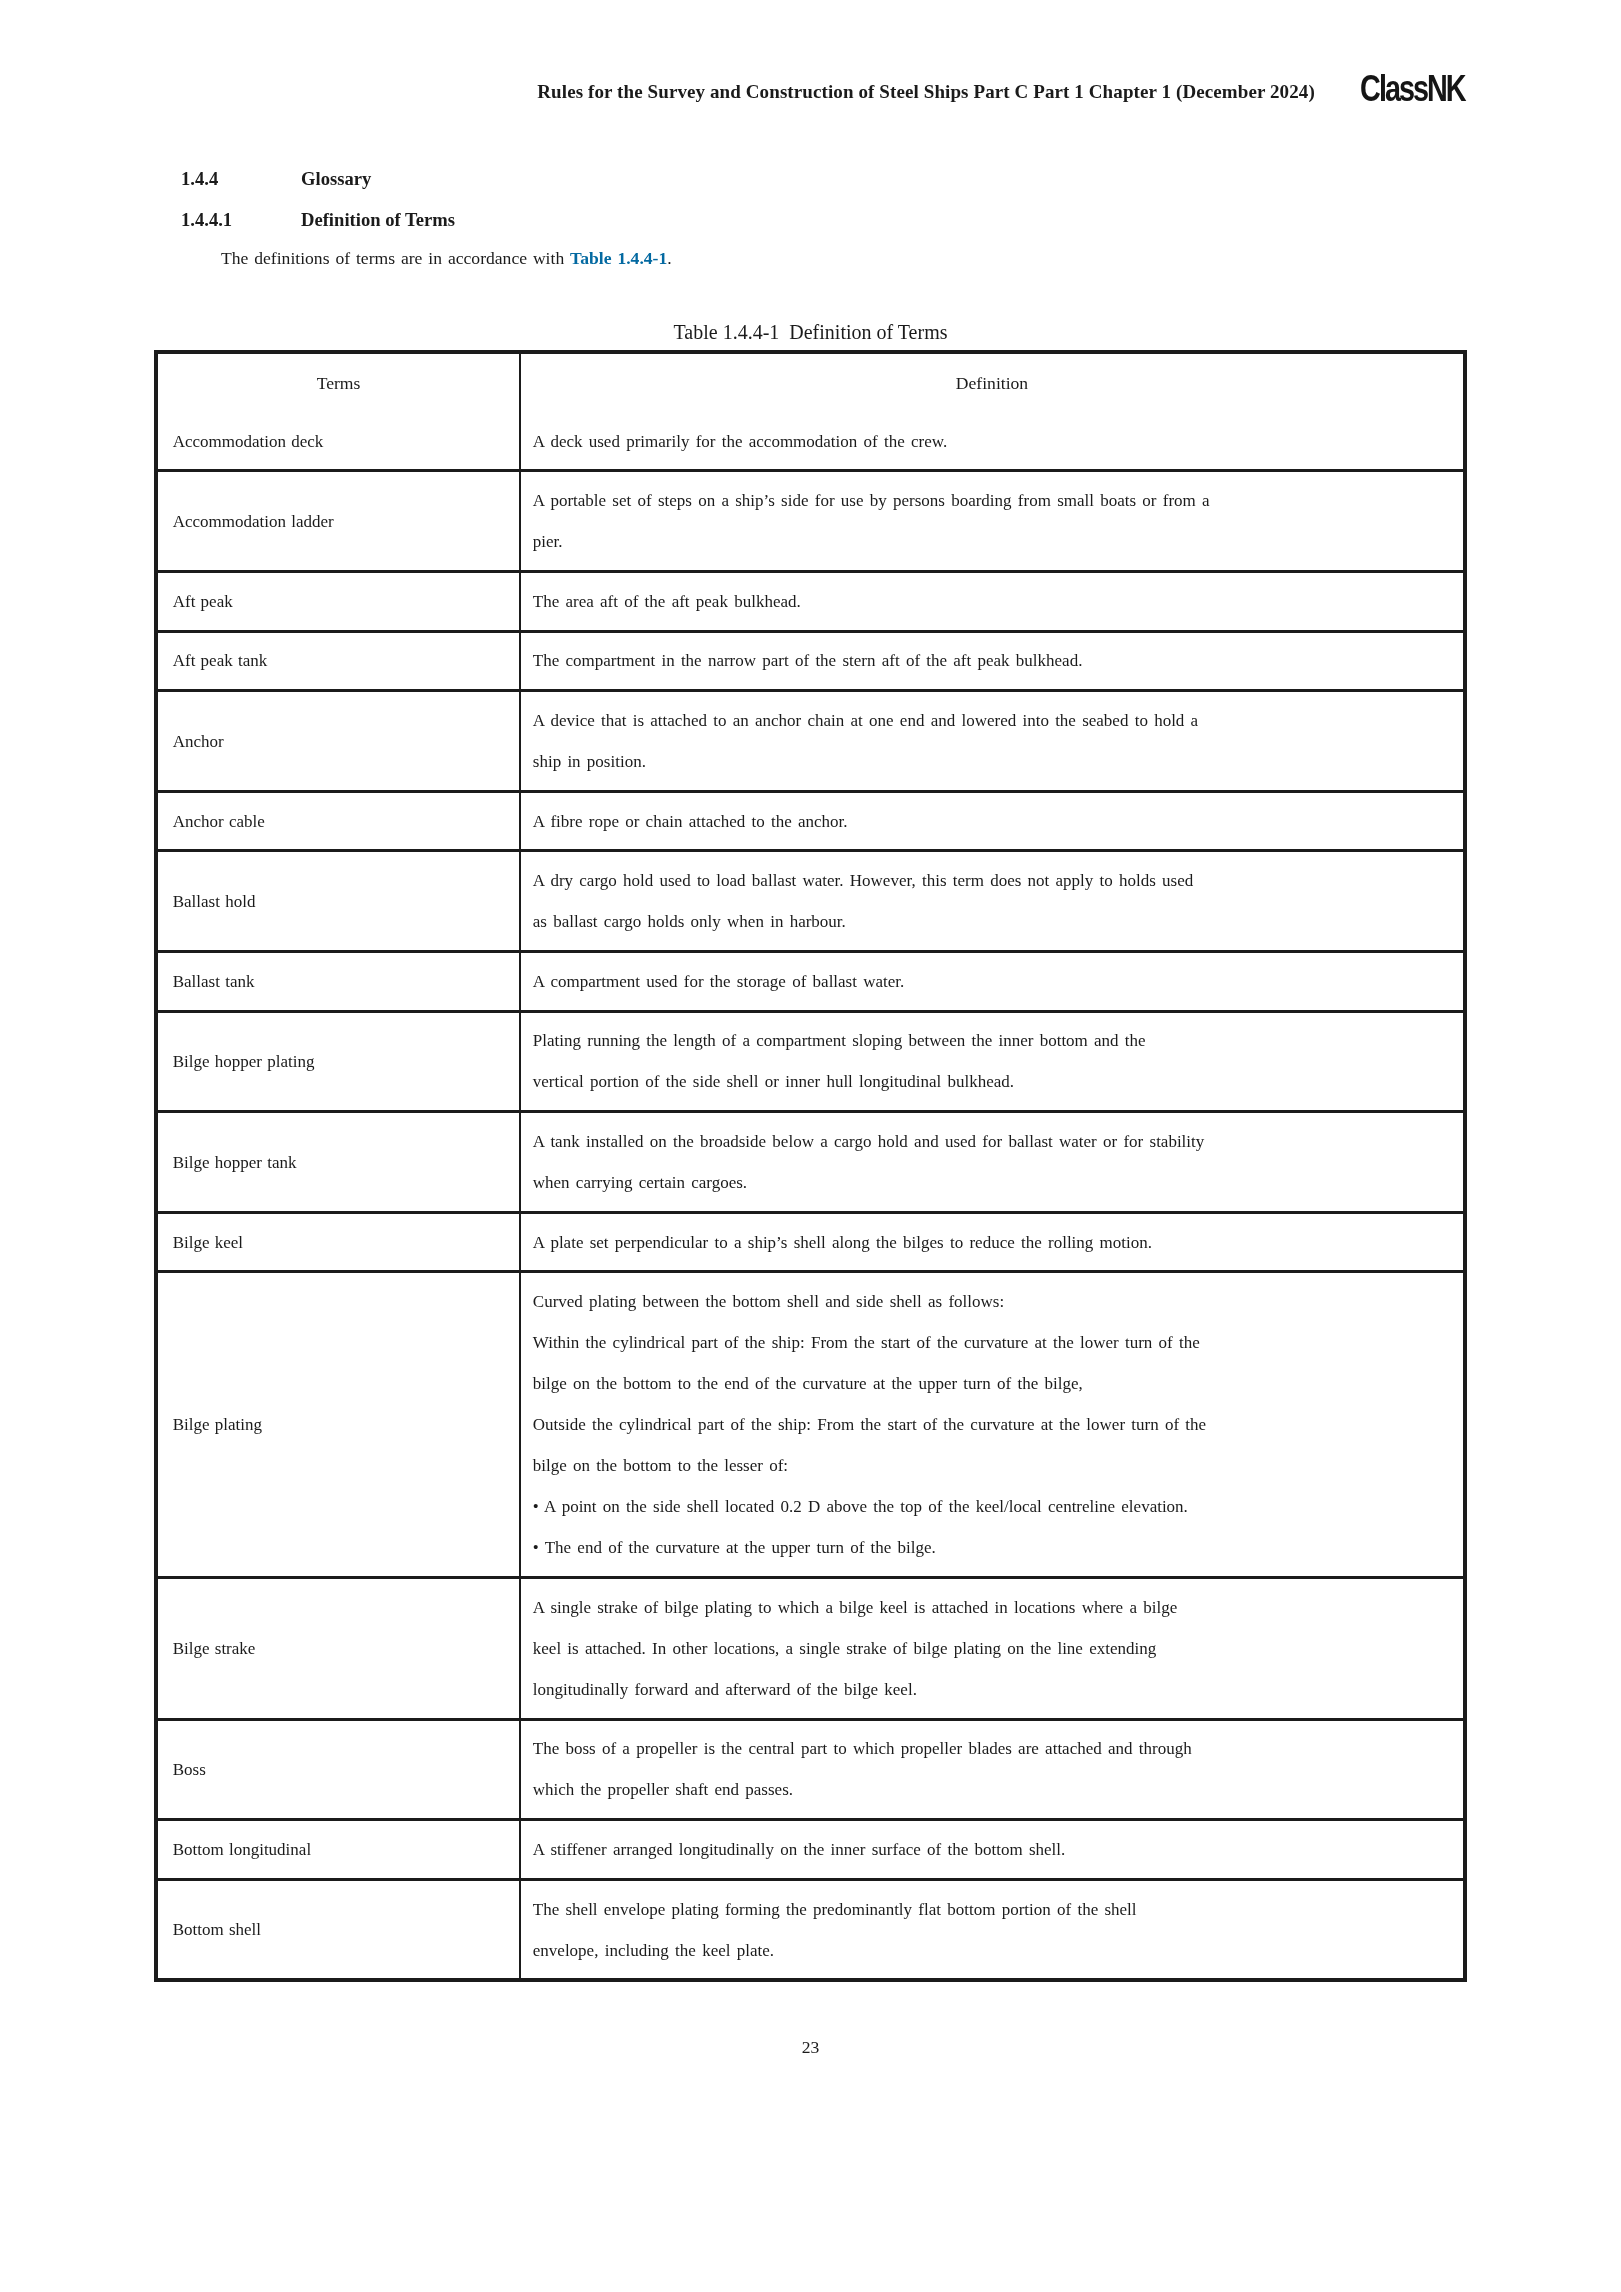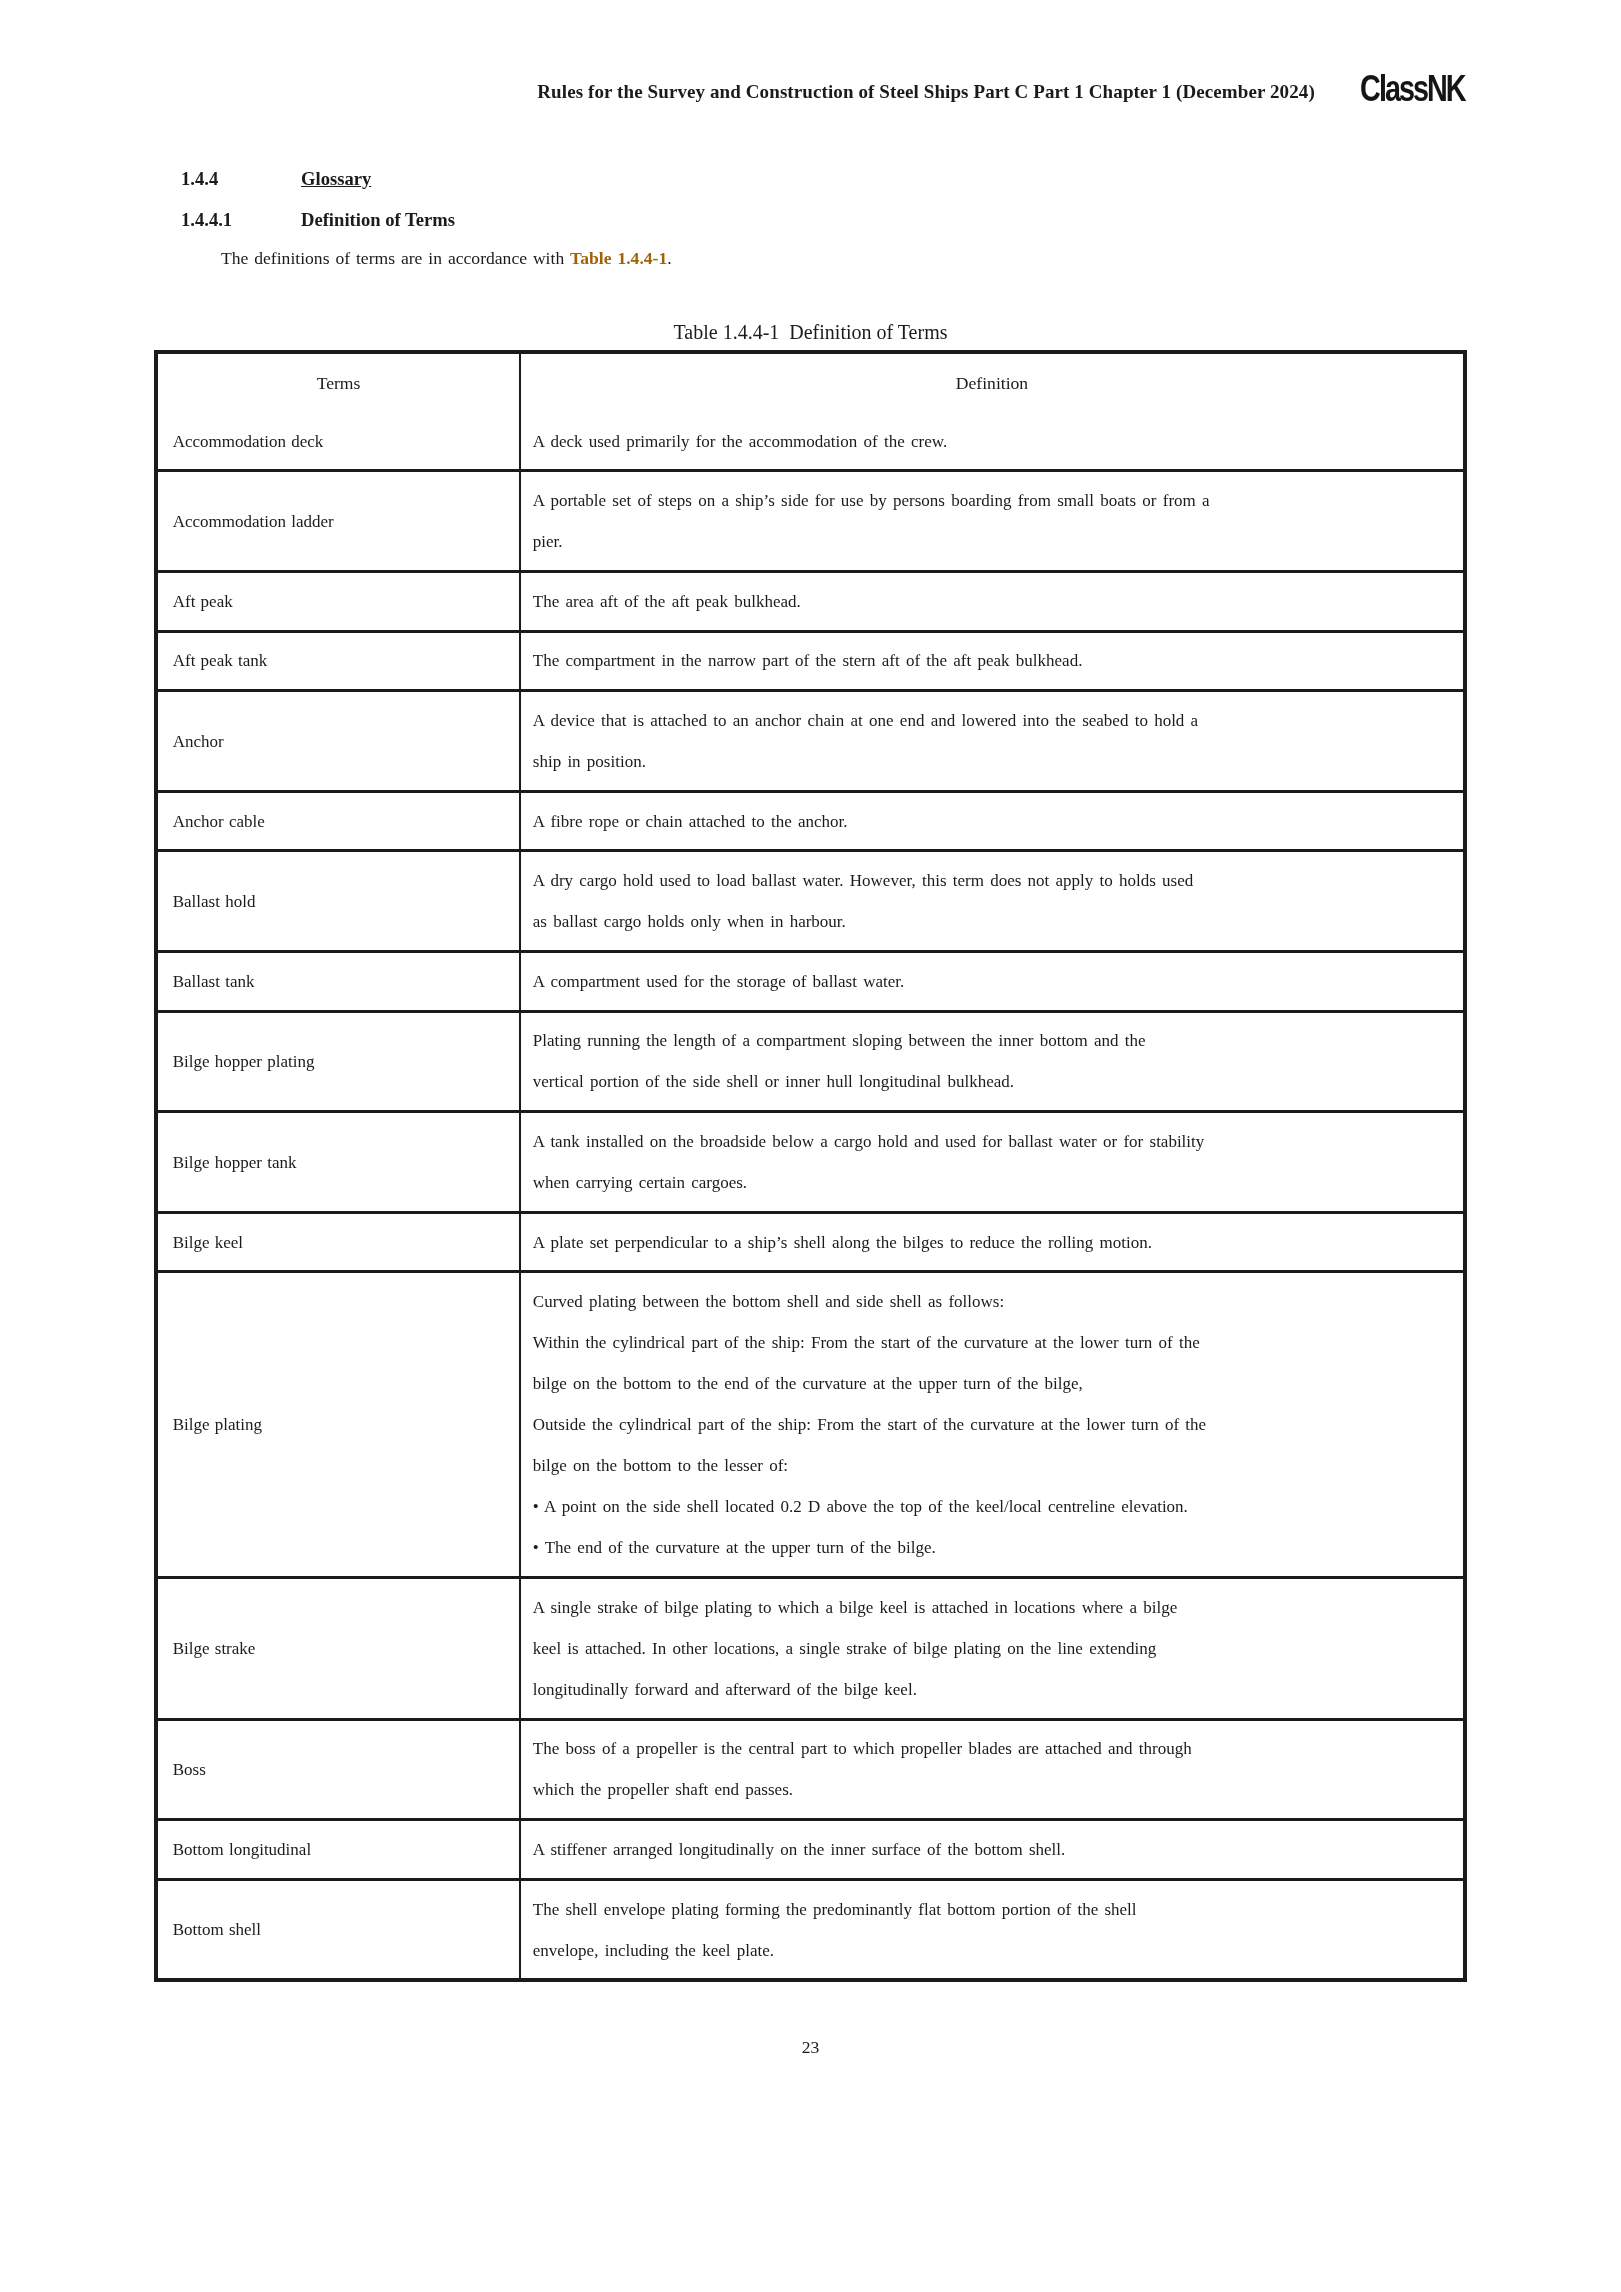--- a/index.html
+++ b/index.html
@@ -37,21 +37,21 @@
     color: #151515;
     white-space: nowrap;
   }
   .heading {
     margin-left: 181px;
     font-size: 18.6px;
     font-weight: bold;
     line-height: 25.5px;
   }
   .heading .hnum { display: inline-block; width: 120px; }
-  .h1 { margin-top: 63px; text-decoration: underline; }
+  .h1 { margin-top: 63px; }
   .h2 { margin-top: 15.7px; }
   .intro {
     margin: 13.7px 0 0 221px;
     font-size: 17.6px;
     line-height: 25.5px;
     word-spacing: 1.5px;
   }
   .table-link {
     color: #3A5BA9;
     font-weight: bold;
@@ -114,21 +114,21 @@
 </header>
 
 <div class="heading h1">
   <span class="hnum">1.4.4</span><span class="htitle">Glossary</span>
 </div>
 
 <div class="heading h2">
   <span class="hnum">1.4.4.1</span><span class="htitle">Definition of Terms</span>
 </div>
 
-<p class="intro"><span>The definitions of terms are in accordance with </span><a class="table-link" style="color: #a16207;">Table 1.4.4-1</a><span>.</span></p>
+<p class="intro"><span>The definitions of terms are in accordance with </span><a class="table-link" style="color: #0369a1;">Table 1.4.4-1</a><span>.</span></p>
 
 <div class="caption">Table 1.4.4-1  Definition of Terms</div>
 
 <table class="glossary">
   <colgroup>
       <col class="c-term">
       <col class="c-def">
     </colgroup>
   <thead>
     <tr>

